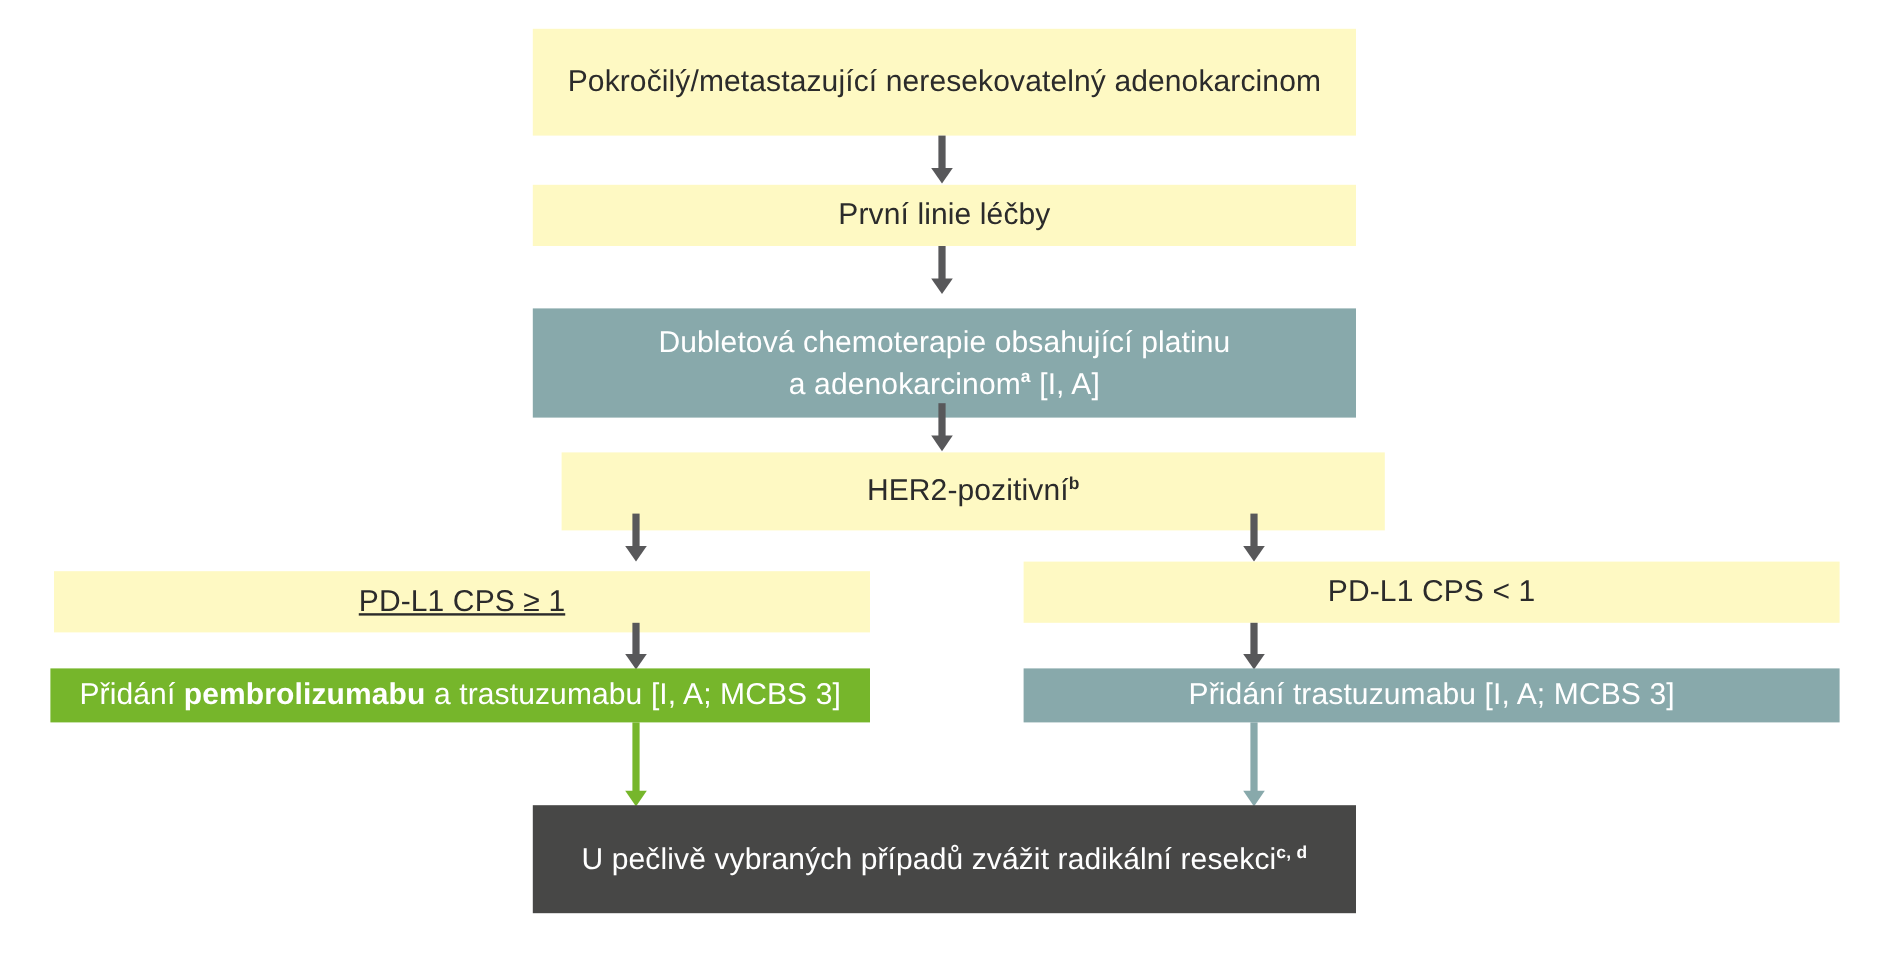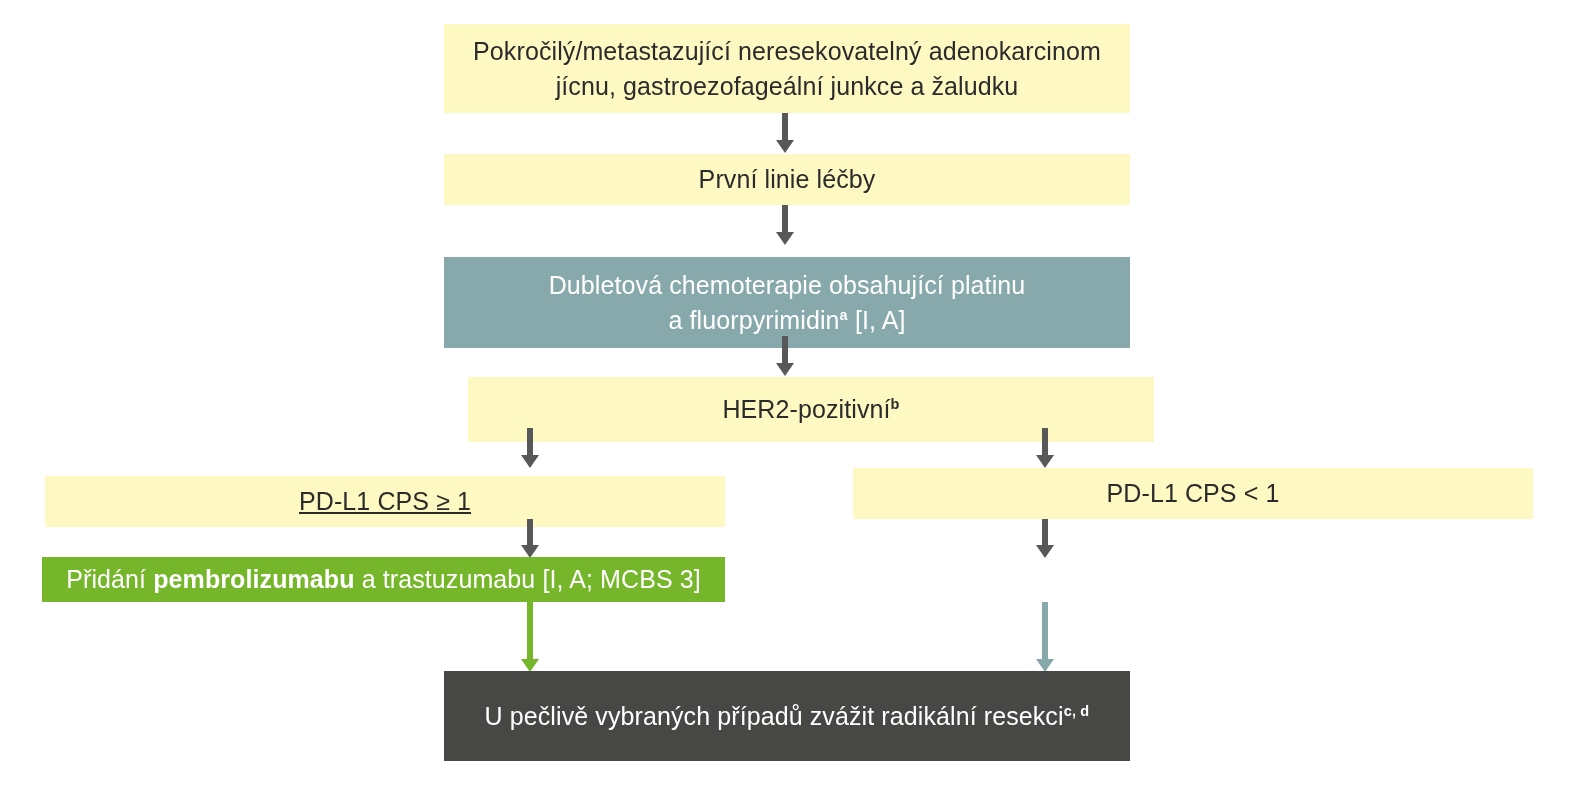--- a/index.html
+++ b/index.html
@@ -91,42 +91,41 @@
   .conn.c-teal .head { border-top: 13px solid #88a9ab; }
 </style>
 </head>
 <body>
 
 <div id="canvas">
 
   <div class="node grey" style="left:444px; top:24px; width:686px; height:89px;">
     <span class="txt">
       <span>Pokročilý/metastazující neresekovatelný adenokarcinom</span><br>
-      <span>jícnu, gastroezofageální junkce a žaludku</span>
     </span>
   </div>
 
   <div class="conn c-grey" style="left:782px; top:113px; width:6px; height:40px;">
     <div class="stem" style="height:28px;"></div>
     <div class="head"></div>
   </div>
 
   <div class="node grey" style="left:444px; top:154px; width:686px; height:51px;justify-content:flex-end;">
     <span class="txt">První linie léčby</span>
   </div>
 
   <div class="conn c-grey" style="left:782px; top:205px; width:6px; height:40px;">
     <div class="stem" style="height:28px;"></div>
     <div class="head"></div>
   </div>
 
   <div class="node teal" style="left:444px; top:245px; width:686px; height:91px;margin-top:12px;">
     <span class="txt">
       <span>Dubletová chemoterapie obsahující platinu</span><br>
-      <span>a fluorpyrimidin</span><sup>a</sup><span> [I, A]</span>
+      <span>a adenokarcinom</span><sup>a</sup><span> [I, A]</span>
     </span>
   </div>
 
   <div class="conn c-grey" style="left:782px; top:336px; width:6px; height:40px;">
     <div class="stem" style="height:28px;"></div>
     <div class="head"></div>
   </div>
 
   <div class="node grey" style="left:468px; top:377px; width:686px; height:65px;">
     <span class="txt"><span>HER2-pozitivní</span><sup>b</sup></span>
@@ -157,20 +156,23 @@
 
   <div class="conn c-grey" style="left:1042px; top:519px; width:6px; height:39px;">
     <div class="stem" style="height:27px;"></div>
     <div class="head"></div>
   </div>
 
   <div class="node green" style="left:42px; top:557px; width:683px; height:45px;">
     <span class="txt"><span>Přidání </span><b>pembrolizumabu</b><span> a trastuzumabu [I, A; MCBS 3]</span></span>
   </div>
 
+  <div class="node teal" style="left:853px; top:557px; width:680px; height:45px;">
+    <span class="txt">Přidání trastuzumabu [I, A; MCBS 3]</span>
+  </div>
 
   <div class="conn c-green" style="left:527px; top:602px; width:6px; height:70px;">
     <div class="stem" style="height:58px;"></div>
     <div class="head"></div>
   </div>
 
   <div class="conn c-teal" style="left:1042px; top:602px; width:6px; height:70px;">
     <div class="stem" style="height:58px;"></div>
     <div class="head"></div>
   </div>

